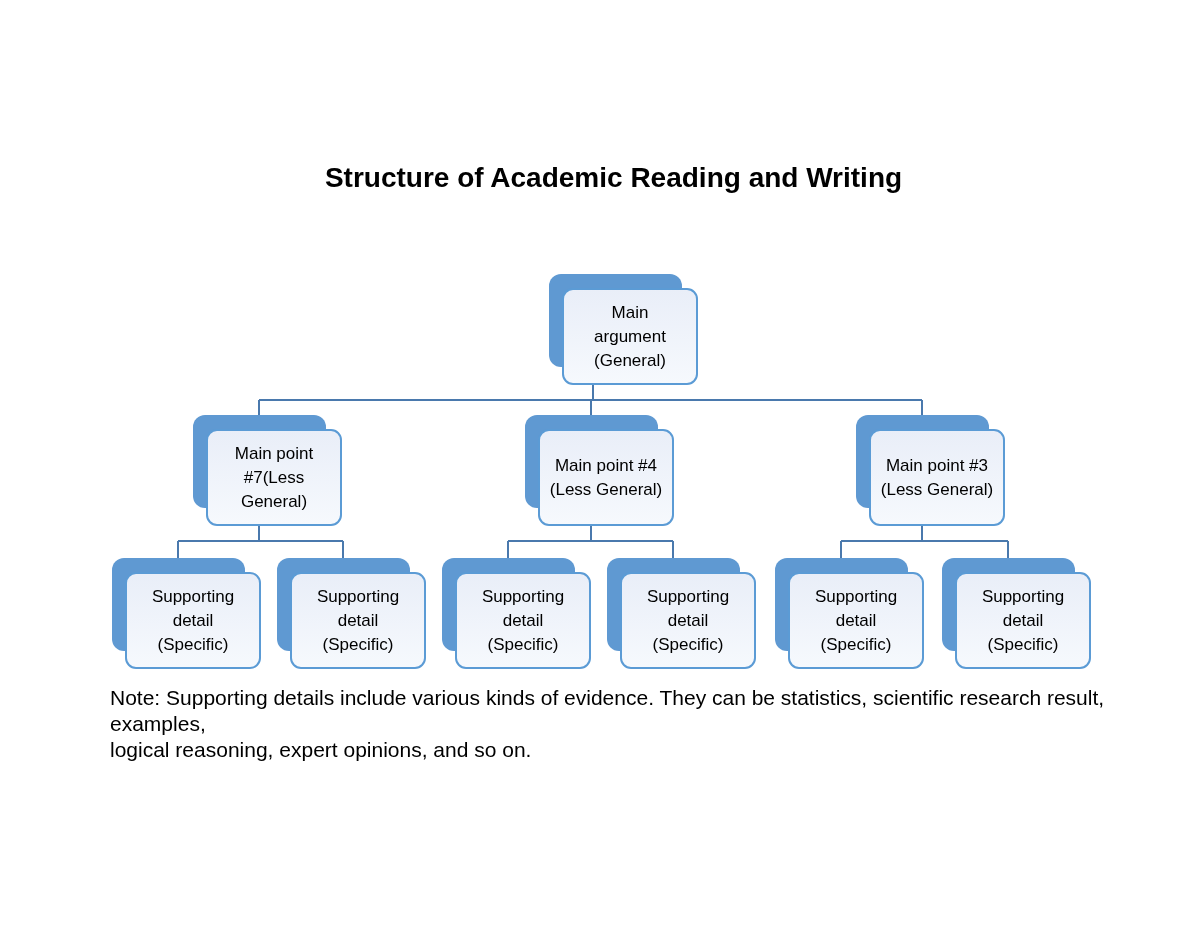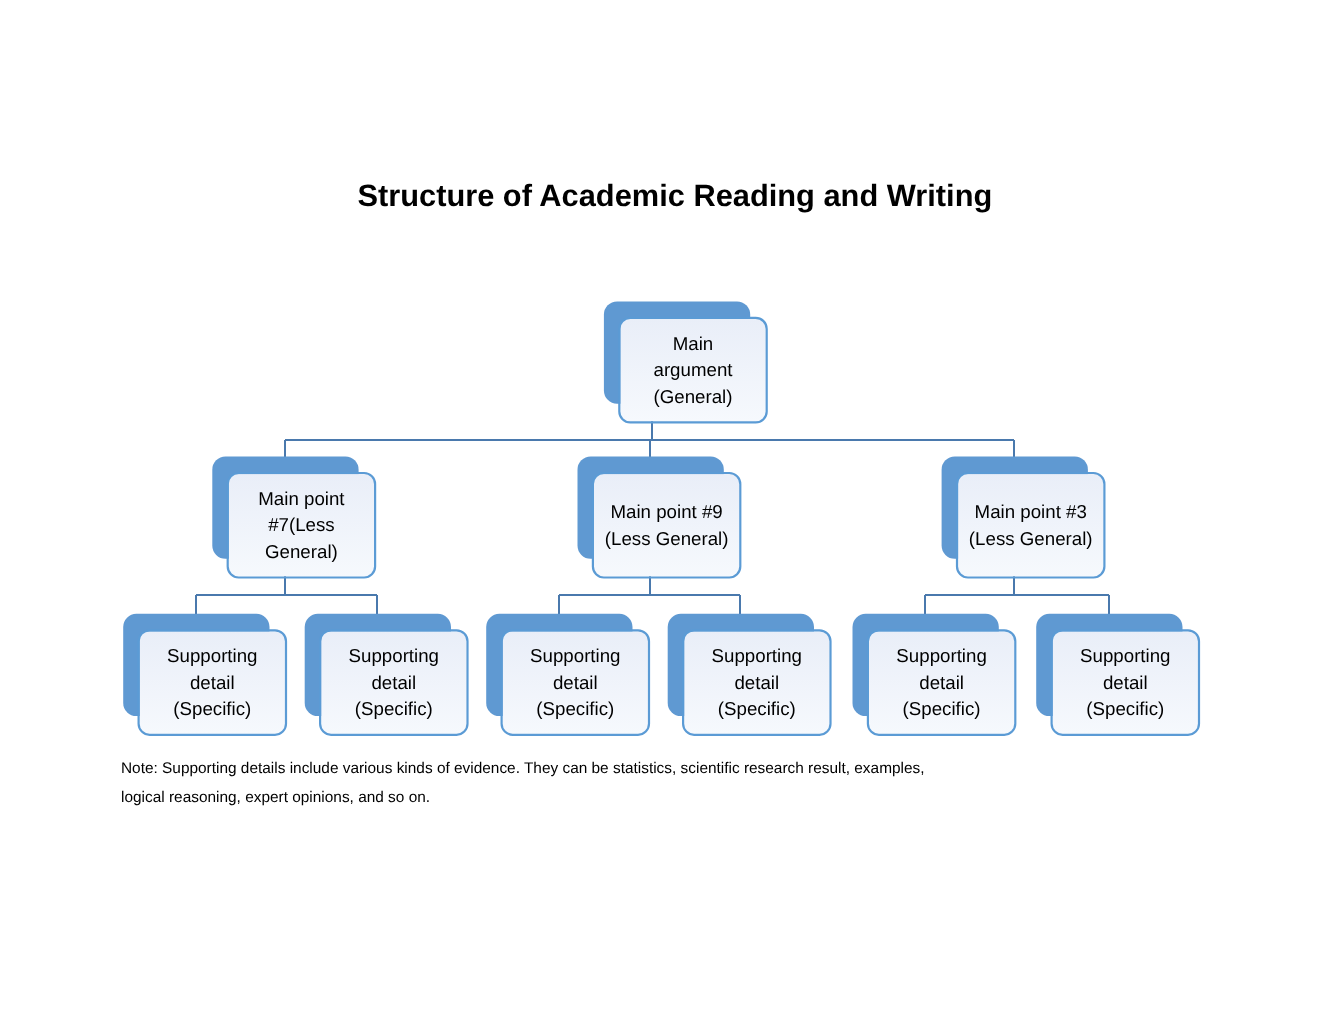--- a/index.html
+++ b/index.html
@@ -55,21 +55,21 @@
   .n-mp2{left:525px;top:415px;}
   .n-mp3{left:856px;top:415px;text-decoration:underline;}
   .n-sd1a{left:112px;top:558px;}
   .n-sd1b{left:277px;top:558px;}
   .n-sd2a{left:442px;top:558px;}
   .n-sd2b{left:607px;top:558px;}
   .n-sd3a{left:775px;top:558px;}
   .n-sd3b{left:942px;top:558px;}
   .note{
     position:absolute;left:110px;top:685px;width:1040px;
-    font-size:14px;line-height:26px;white-space:pre-line;color:var(--text);
+    font-size:21px;line-height:26px;white-space:pre-line;color:var(--text);
   }
 </style>
 </head>
 <body>
 
 <div class="canvas">
 
   <h1 class="title">Structure of Academic Reading and Writing</h1>
 
   <svg class="connectors" width="1200" height="927" viewBox="0 0 1200 927" aria-hidden="true">
@@ -95,21 +95,21 @@
     <div class="front">
       <span class="label">Main point
 #7(Less
 General)</span>
     </div>
   </div>
 
   <div class="node n-mp2">
     <div class="back"></div>
     <div class="front">
-      <span class="label">Main point #9
+      <span class="label">Main point #4
 (Less General)</span>
     </div>
   </div>
 
   <div class="node n-mp3">
     <div class="back"></div>
     <div class="front">
       <span class="label">Main point #3
 (Less General)</span>
     </div>

